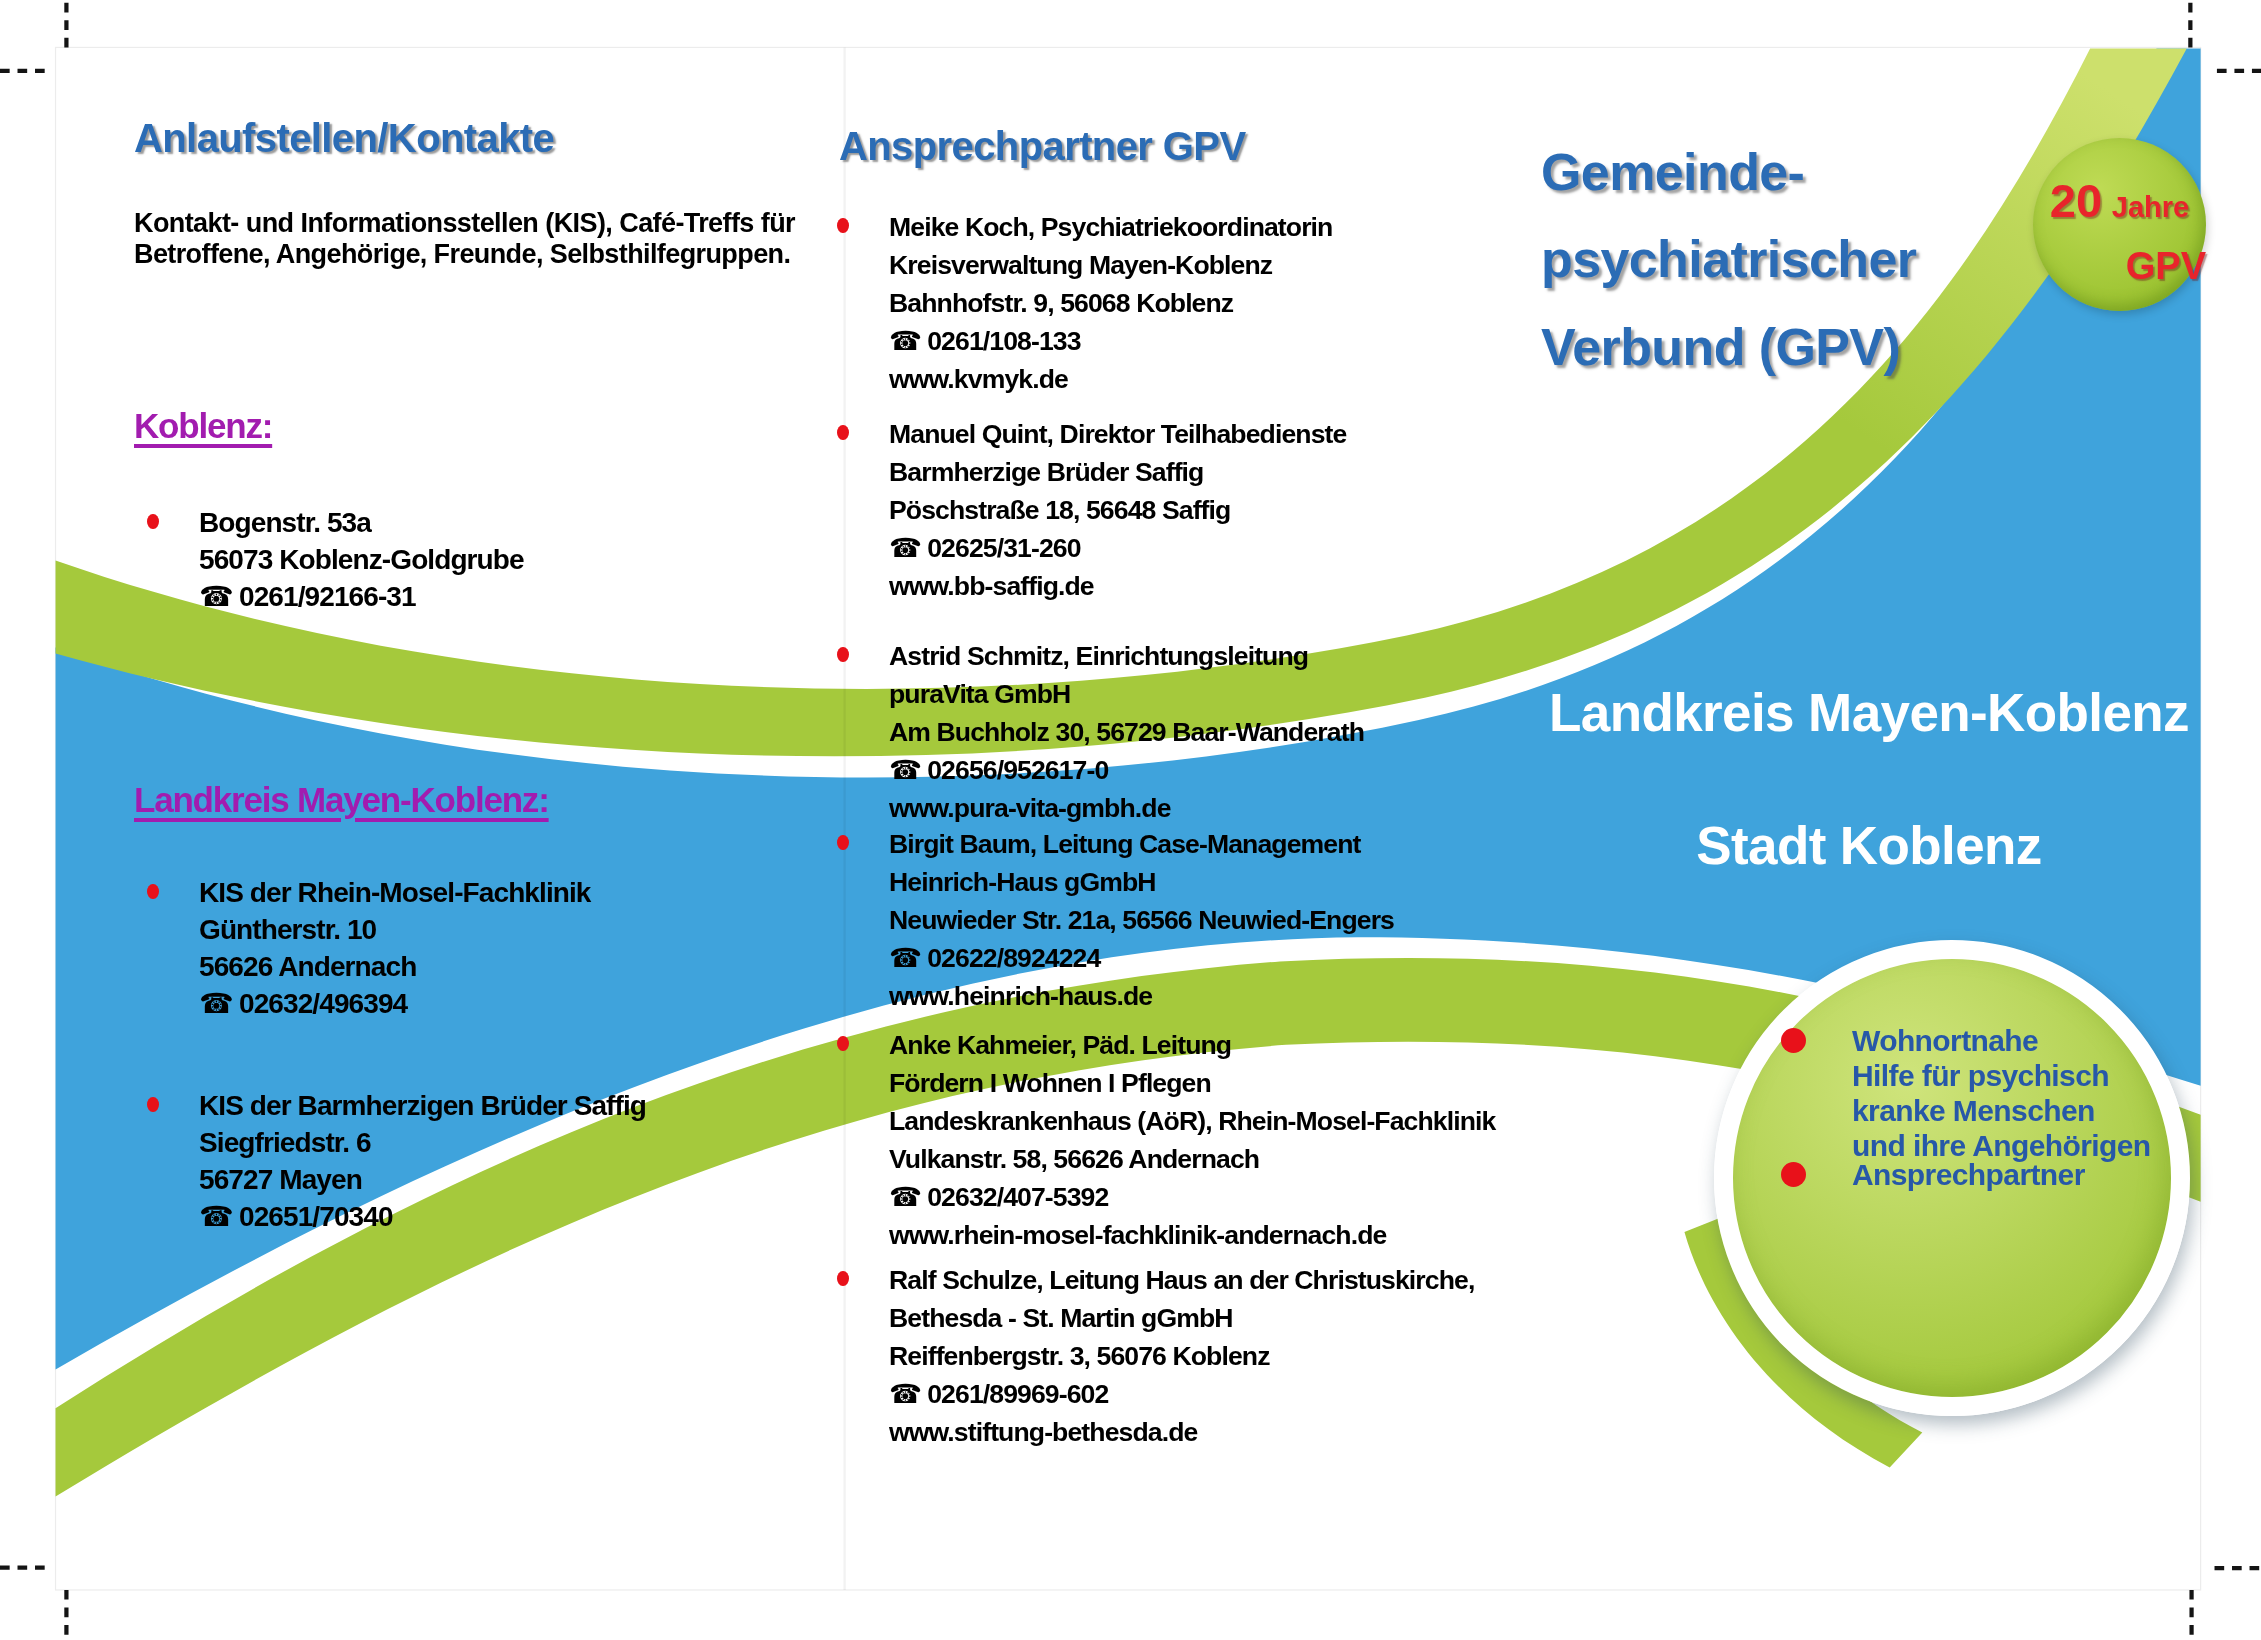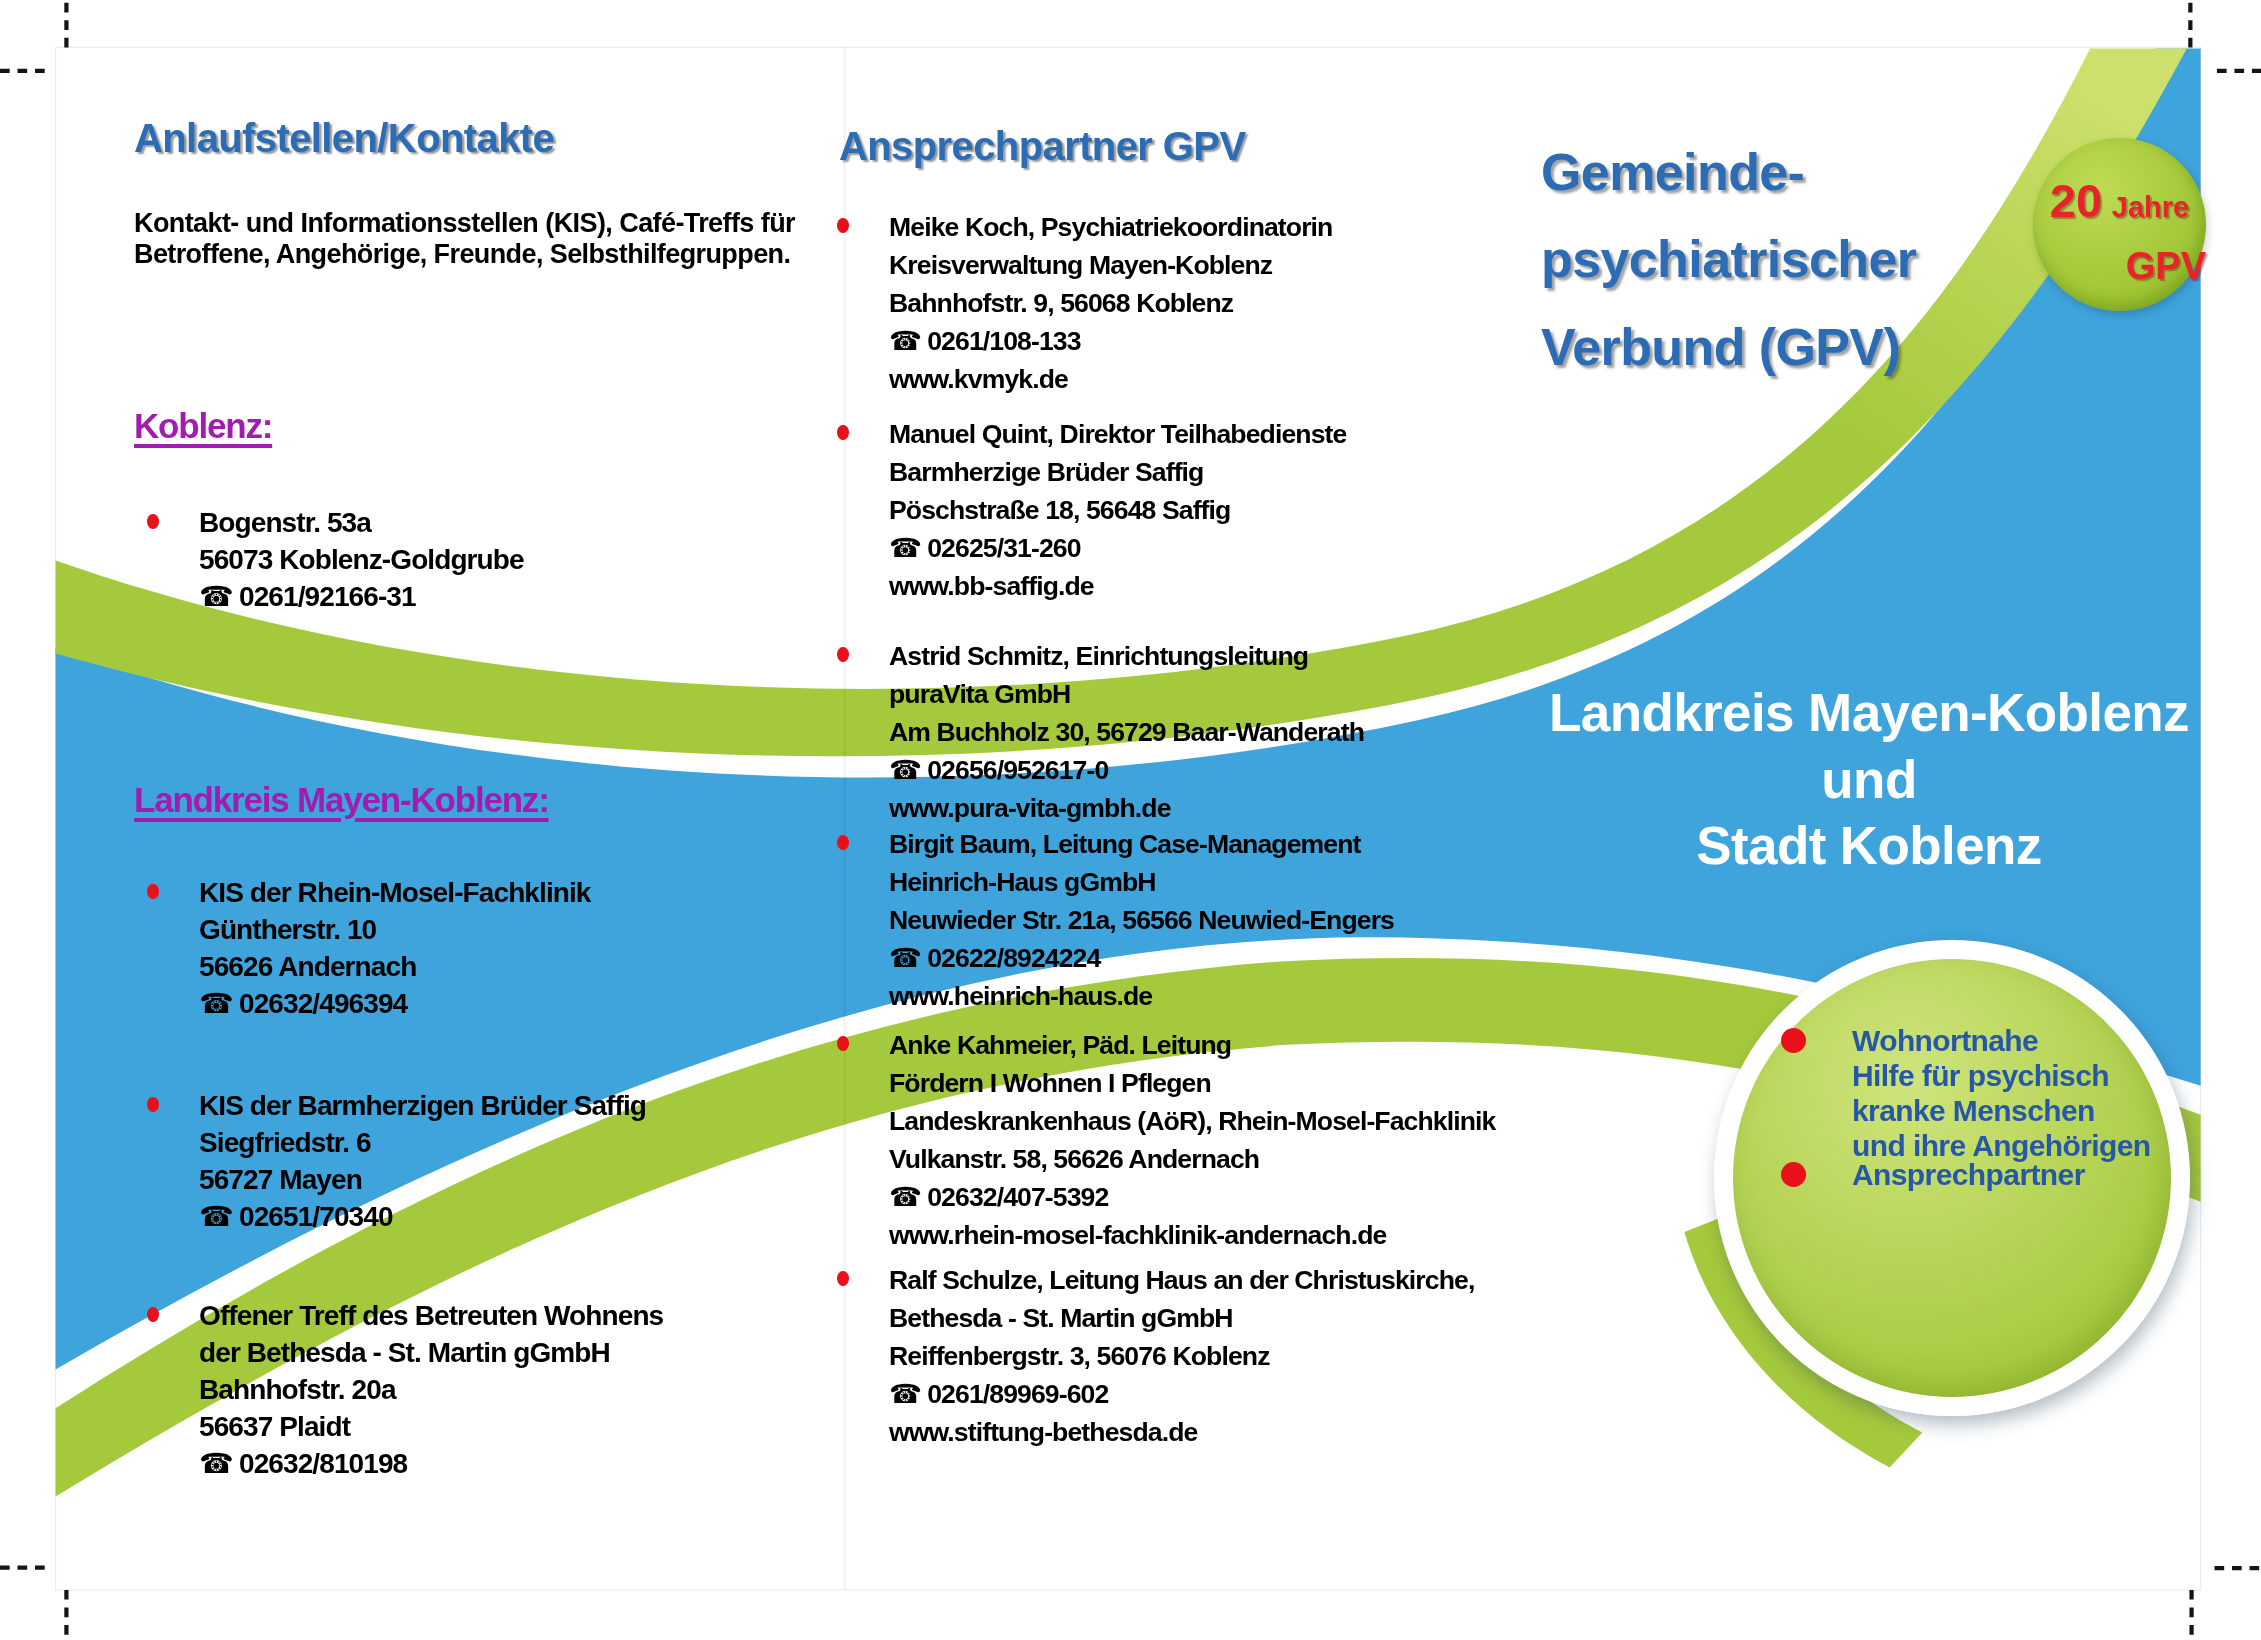--- a/index.html
+++ b/index.html
@@ -126,28 +126,20 @@
       <div class="line">56626 Andernach</div>
       <div class="line"><span class="ph">☎</span>02632/496394</div>
     </div>
   <div class="abs z entry" style="left:199px;top:1087px;width:610px">
     <span class="dot"></span>
   <div class="line">KIS der Barmherzigen Brüder Saffig</div>
       <div class="line">Siegfriedstr. 6</div>
       <div class="line">56727 Mayen</div>
       <div class="line"><span class="ph">☎</span>02651/70340</div>
     </div>
-  <div class="abs z entry" style="left:199px;top:1297px;width:610px">
-    <span class="dot"></span>
-  <div class="line">Offener Treff des Betreuten Wohnens</div>
-      <div class="line">der Bethesda - St. Martin gGmbH</div>
-      <div class="line">Bahnhofstr. 20a</div>
-      <div class="line">56637 Plaidt</div>
-      <div class="line"><span class="ph">☎</span>02632/810198</div>
-    </div>
 
   <div class="abs z colhead" style="left:839px;top:124px">Ansprechpartner GPV</div>
 
   <div class="abs z entry mid" style="left:889px;top:208px;width:652px">
       <span class="dot"></span>
       <div class="line">Meike Koch, Psychiatriekoordinatorin</div>
       <div class="line">Kreisverwaltung Mayen-Koblenz</div>
       <div class="line">Bahnhofstr. 9, 56068 Koblenz</div>
       <div class="line"><span class="ph">☎</span>0261/108-133</div>
       <div class="line">www.kvmyk.de</div>
@@ -200,21 +192,20 @@
 
   <div class="abs z badge" style="left:2033px;top:138px;width:173px;height:173px">
     <div class="badge-row" style="top:35px">
       <span class="badge-num">20</span>
       <span class="badge-word">Jahre</span>
     </div>
     <div class="badge-acro" style="top:107px">GPV</div>
   </div>
 
   <div class="abs z region" style="left:1522px;top:682px">Landkreis Mayen-Koblenz</div>
-  <div class="abs z region" style="left:1522px;top:749px">und</div>
   <div class="abs z region" style="left:1522px;top:815px">Stadt Koblenz</div>
 
   <div class="abs bigcircle" style="left:1714px;top:940px;width:438px;height:438px;z-index:2"></div>
 
   <div class="abs z cbullets" style="left:1852px;top:1023px">
     <span class="cdot"></span>
   <div class="line">Wohnortnahe</div>
       <div class="line">Hilfe für psychisch</div>
       <div class="line">kranke Menschen</div>
       <div class="line">und ihre Angehörigen</div>

